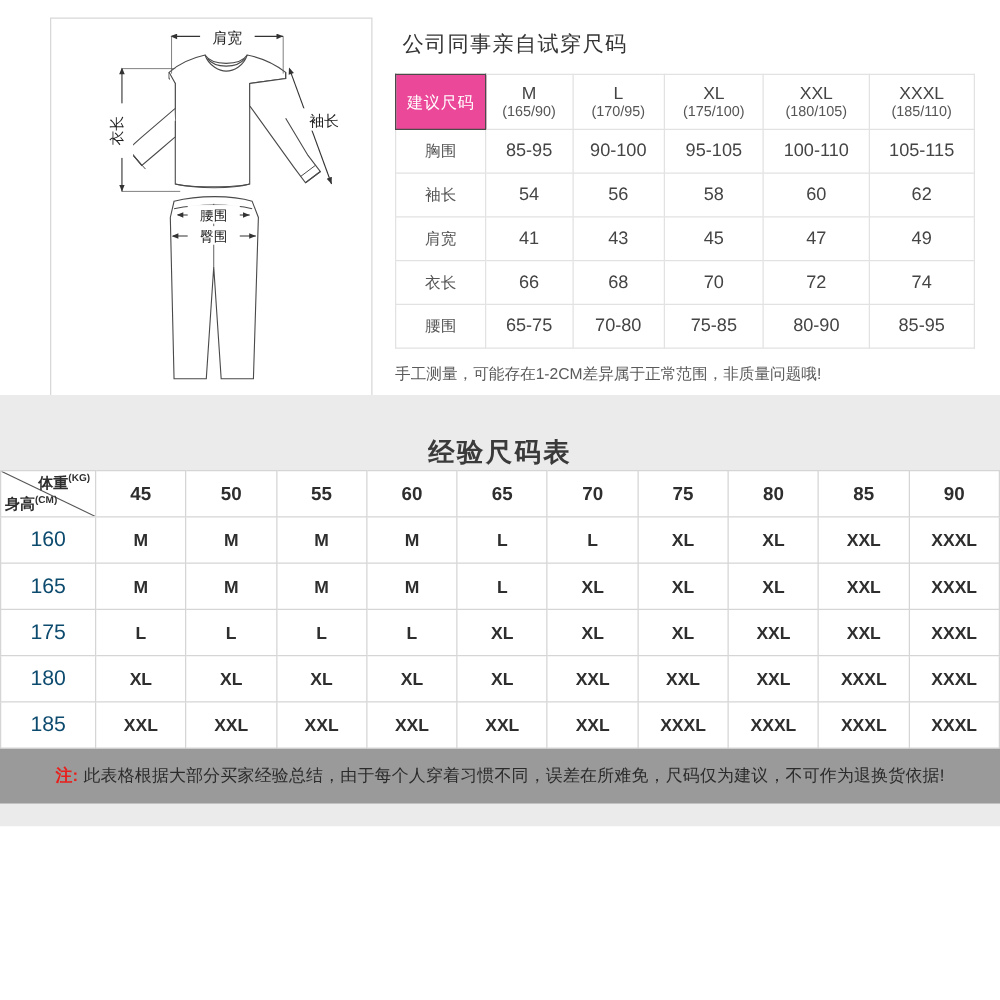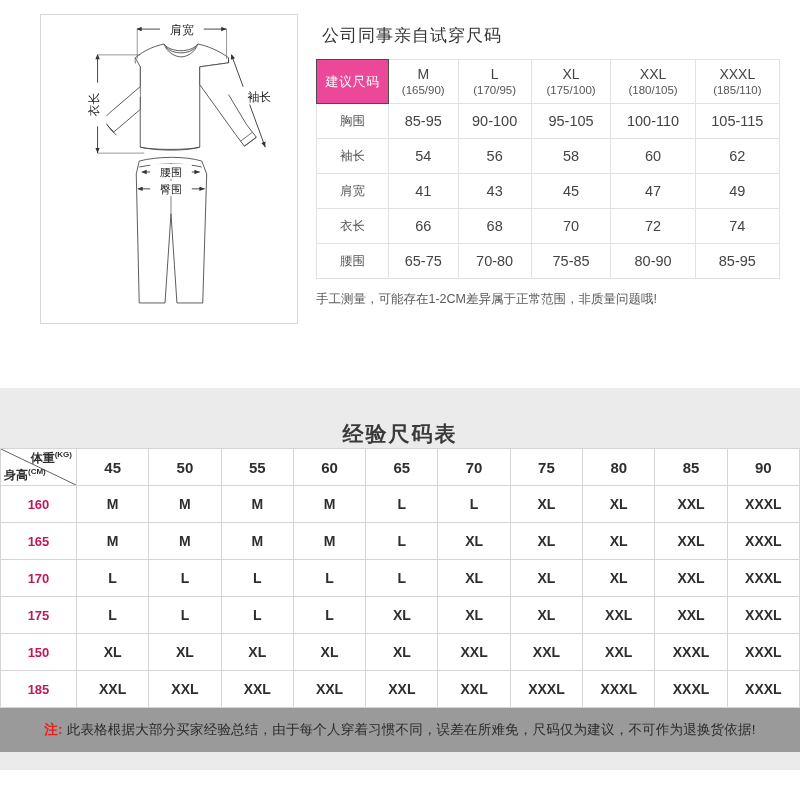--- a/index.html
+++ b/index.html
@@ -8,21 +8,21 @@
     font-family: "Liberation Sans", "DejaVu Sans", sans-serif;
     background: #ffffff;
     overflow: hidden;
   }
   #page { position: relative; width: 800px; height: 800px; background:#fff; }
 
   
   #top-section {
     position: relative;
     width: 800px;
-    height: 388px;
+    height: 316px;
     background: #ffffff;
     display: flex;
     padding: 14px 20px 0 40px;
   }
 
   
   #illustration-box {
     width: 258px;
     height: 310px;
     border: 1px solid #d8d8d8;
@@ -81,21 +81,21 @@
     font-size: 21px; color:#3a3a3a; font-weight: bold; letter-spacing: 2px;
   }
   #exp-table { border-collapse: collapse; width: 800px; table-layout: fixed; }
   #exp-table td, #exp-table th {
     border: 1px solid #d5d5d5;
     text-align:center; vertical-align: middle;
     font-weight: normal; color:#333;
     height: 37px; font-size: 14.5px;
   }
   #exp-table th.wh { font-weight: bold; font-size: 15px; color:#2e2e2e; }
-  #exp-table td.h-label { font-weight: bold; font-size: 13px; color:#be185d; width: 76px; }
+  #exp-table td.h-label { font-weight: normal; font-size: 17px; color:#0c4a6e; width: 76px; }
   #exp-table td.cell { font-weight: bold; font-size: 14px; color:#2e2e2e; }
   
   td.diag-corner {
     position: relative; width: 76px; height: 42px; padding: 0;
     overflow: hidden;
   }
   td.diag-corner .diag-line {
     position:absolute; left:0; top:0; width:100%; height:100%;
   }
   td.diag-corner .lbl-weight {
@@ -326,47 +326,34 @@
           <td class="cell">M</td>
           <td class="cell">M</td>
           <td class="cell">L</td>
           <td class="cell">XL</td>
           <td class="cell">XL</td>
           <td class="cell">XL</td>
           <td class="cell">XXL</td>
           <td class="cell">XXXL</td>
         </tr>
         <tr>
-          <td class="h-label">170</td>
-          <td class="cell">L</td>
-          <td class="cell">L</td>
-          <td class="cell">L</td>
-          <td class="cell">L</td>
-          <td class="cell">L</td>
-          <td class="cell">XL</td>
-          <td class="cell">XL</td>
-          <td class="cell">XL</td>
-          <td class="cell">XXL</td>
-          <td class="cell">XXXL</td>
-        </tr>
-        <tr>
           <td class="h-label">175</td>
           <td class="cell">L</td>
           <td class="cell">L</td>
           <td class="cell">L</td>
           <td class="cell">L</td>
           <td class="cell">XL</td>
           <td class="cell">XL</td>
           <td class="cell">XL</td>
           <td class="cell">XXL</td>
           <td class="cell">XXL</td>
           <td class="cell">XXXL</td>
         </tr>
         <tr>
-          <td class="h-label">150</td>
+          <td class="h-label">180</td>
           <td class="cell">XL</td>
           <td class="cell">XL</td>
           <td class="cell">XL</td>
           <td class="cell">XL</td>
           <td class="cell">XL</td>
           <td class="cell">XXL</td>
           <td class="cell">XXL</td>
           <td class="cell">XXL</td>
           <td class="cell">XXXL</td>
           <td class="cell">XXXL</td>

